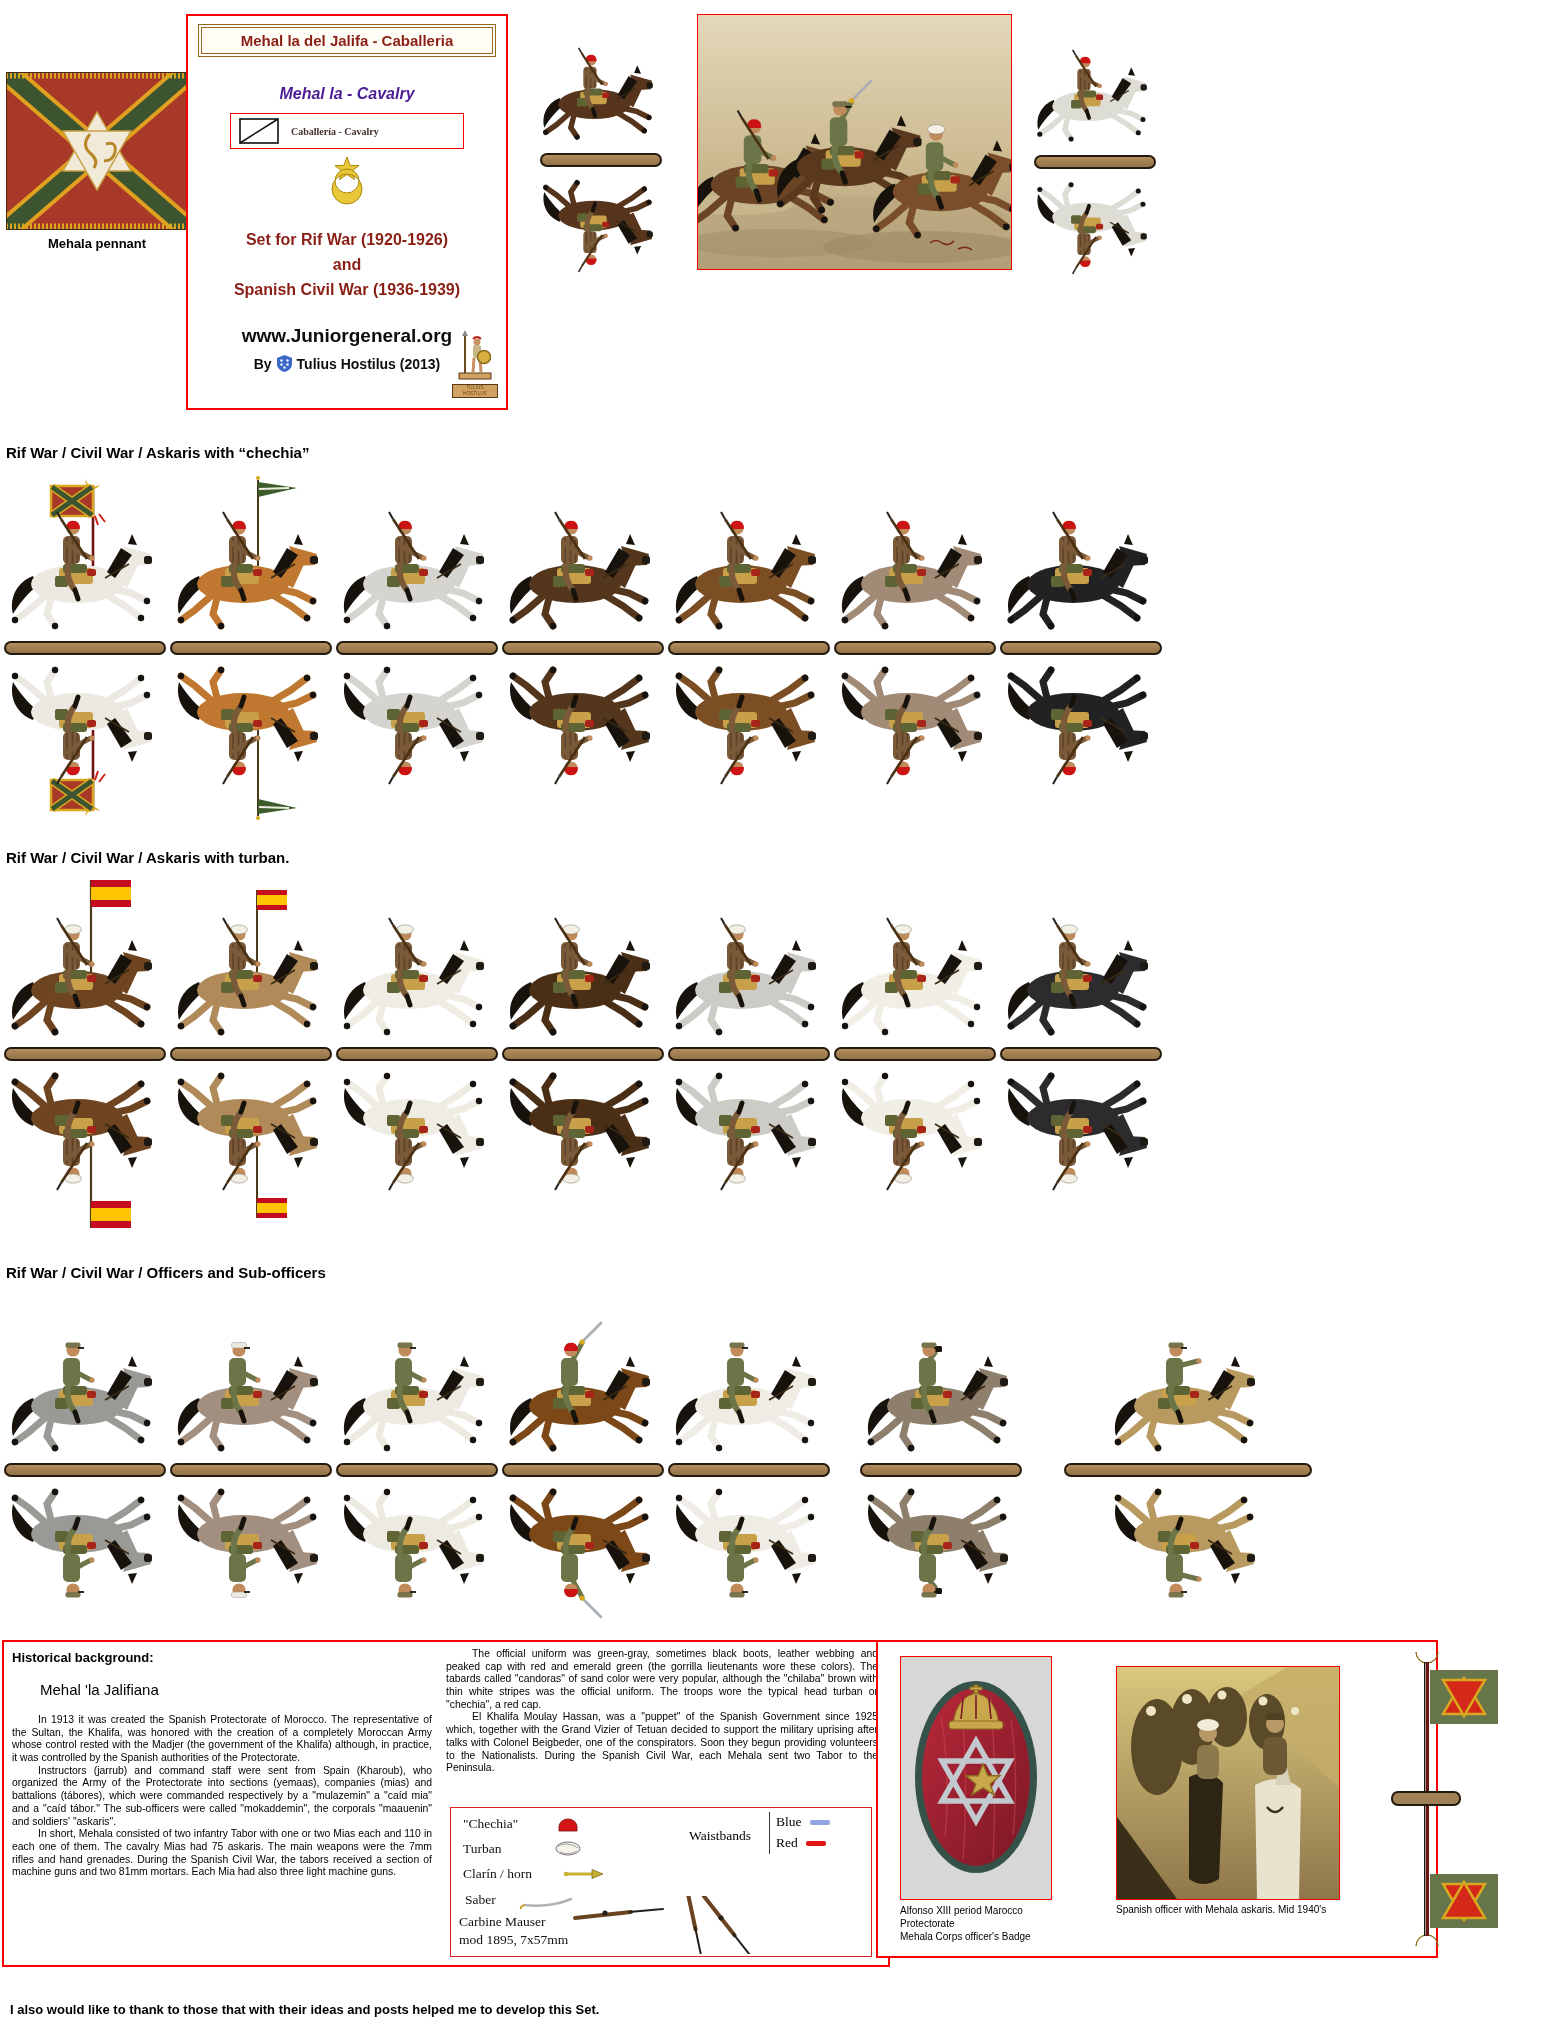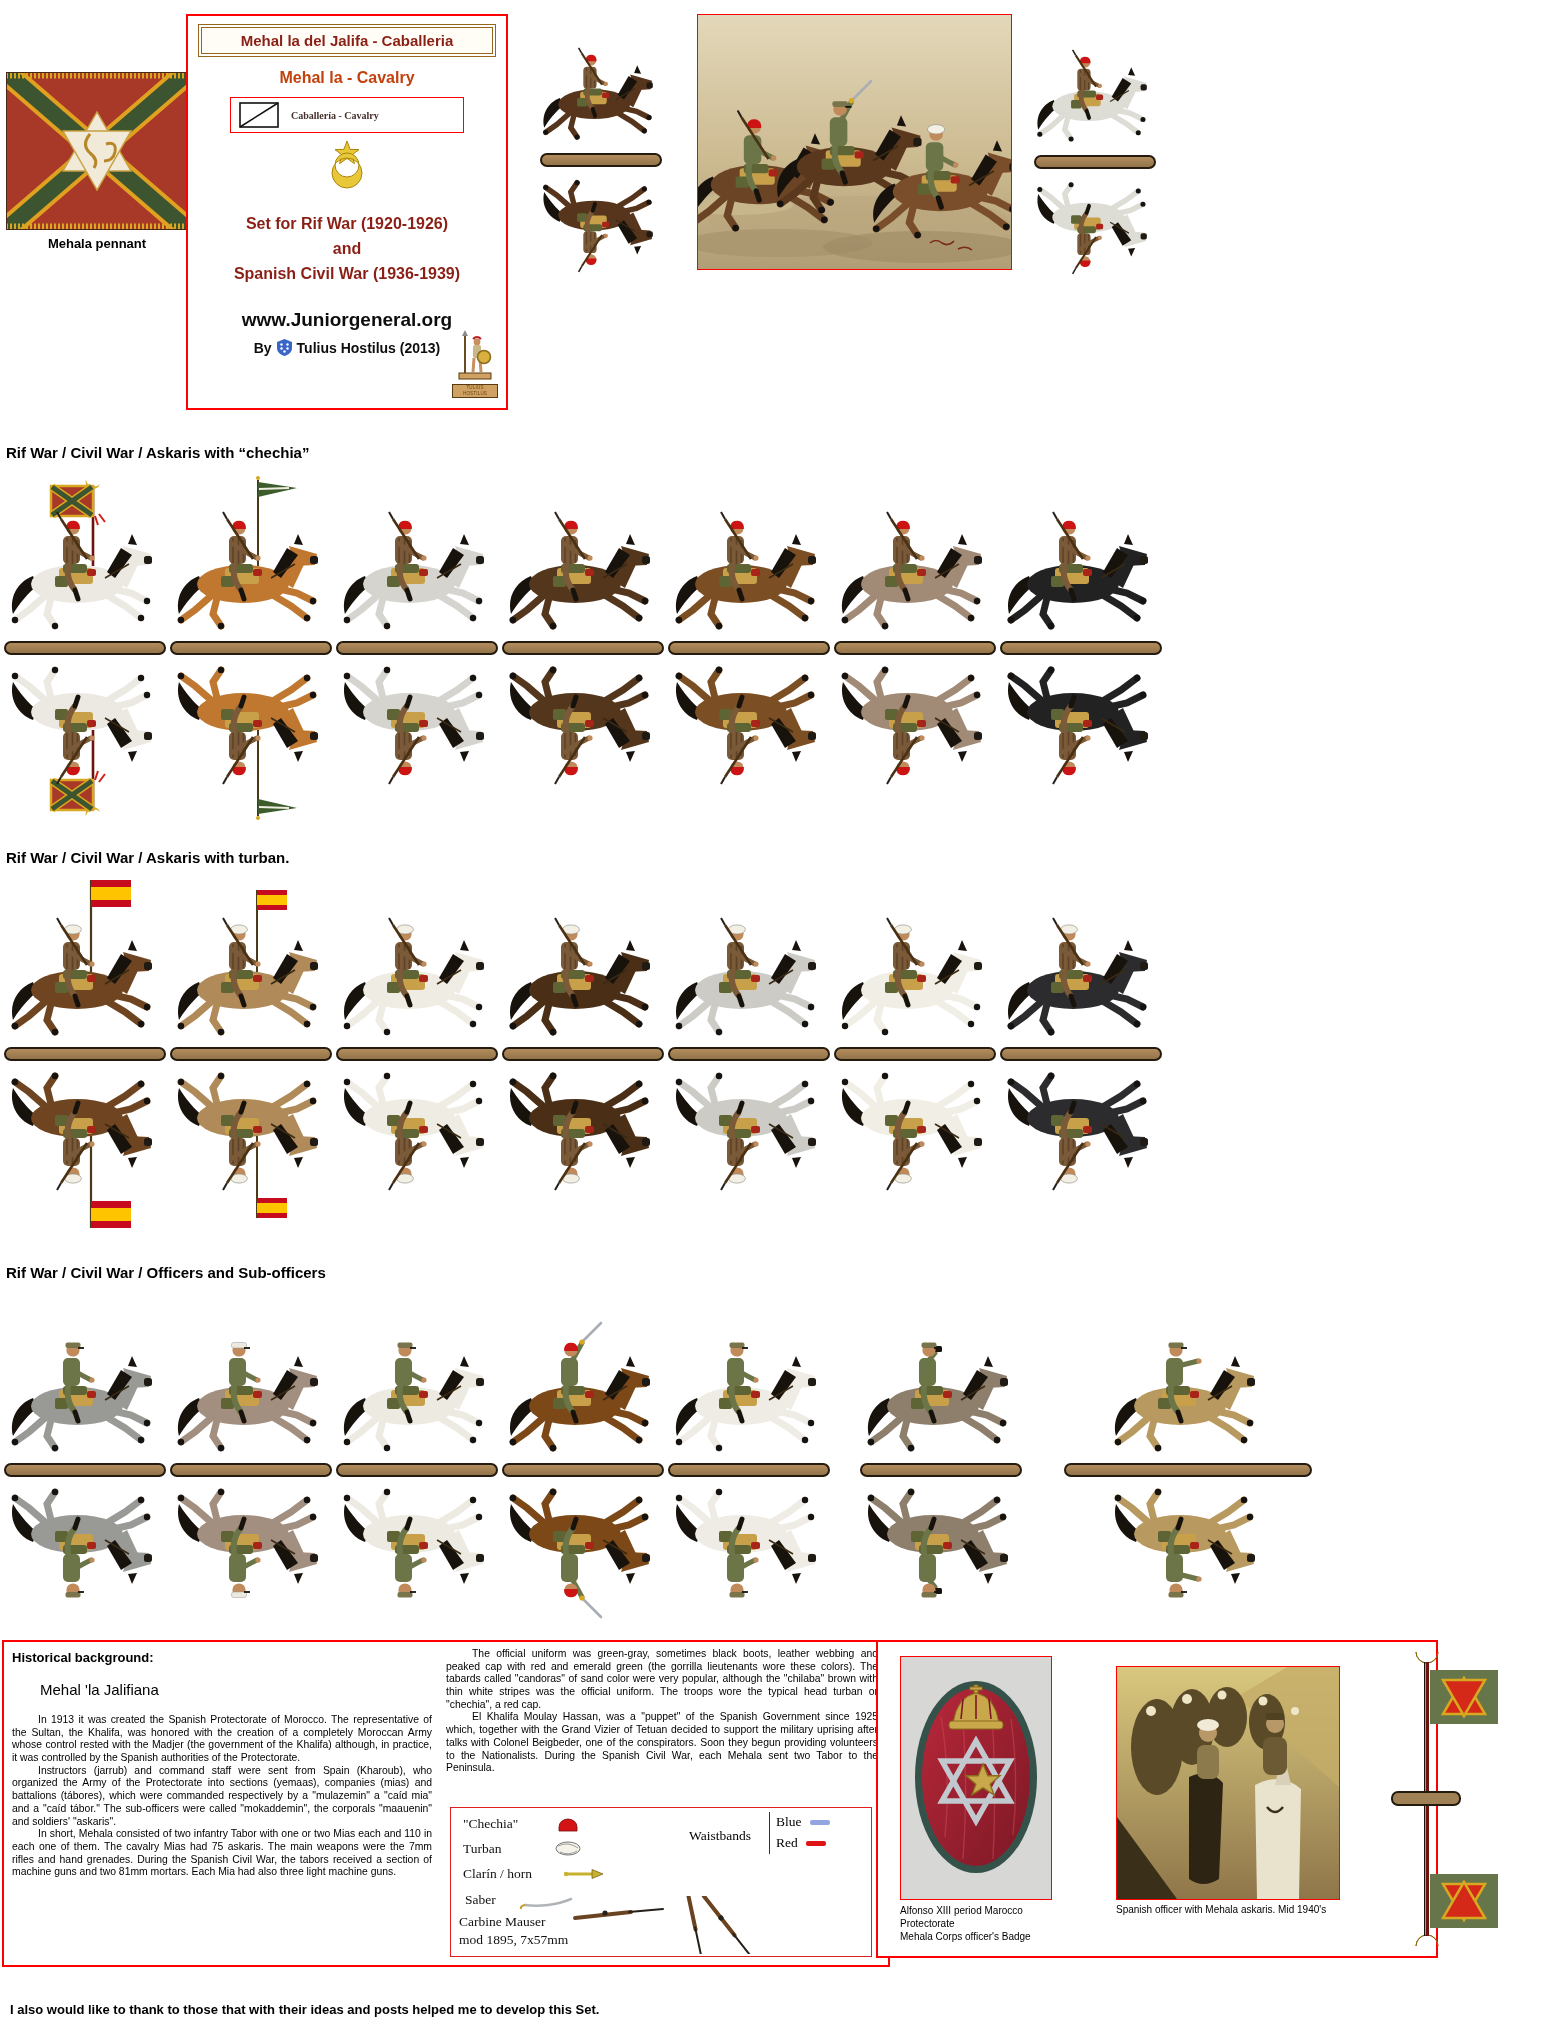--- a/index.html
+++ b/index.html
@@ -8,21 +8,21 @@
 
   
   .pennant{position:absolute;left:6px;top:72px;width:182px;height:158px;}
   .pennant-caption{position:absolute;left:6px;top:236px;width:182px;text-align:center;
         font-weight:bold;font-size:13px;}
   .title-box{position:absolute;left:186px;top:14px;width:318px;height:392px;
         border:2px solid #f00;text-align:center;background:#fff;}
   .title-bar{margin:8px 10px 0;border:1px solid #96661c;padding:2px;}
   .title-bar-inner{border:1px solid #96661c;background:#fffdf6;font-weight:bold;
         font-size:15px;color:#8a1f15;padding:4px 2px;}
-  .subtitle{margin-top:12px;font-weight:bold;font-size:16px;color:#c2410c;}
+  .subtitle{margin-top:28px;font-weight:bold;font-size:16px;color:#4c1d95;font-style:italic;}
   .unit-legend{margin:10px auto 0;width:216px;border:1px solid #f00;display:flex;
         align-items:center;gap:12px;padding:4px 8px;}
   .unit-legend .lbl{font-family:"Liberation Serif",serif;font-weight:bold;
         font-size:10px;color:#46302e;}
   .star-crescent{margin-top:6px;}
   .set-line{font-weight:bold;font-size:16px;color:#8a1f15;margin-top:7px;}
   .set-first{margin-top:20px;}
   .www{margin-top:26px;font-weight:bold;font-size:19px;color:#0d0d0d;}
   .by-row{margin-top:8px;font-weight:bold;font-size:14px;color:#0d0d0d;
         display:flex;justify-content:center;align-items:center;gap:5px;}

